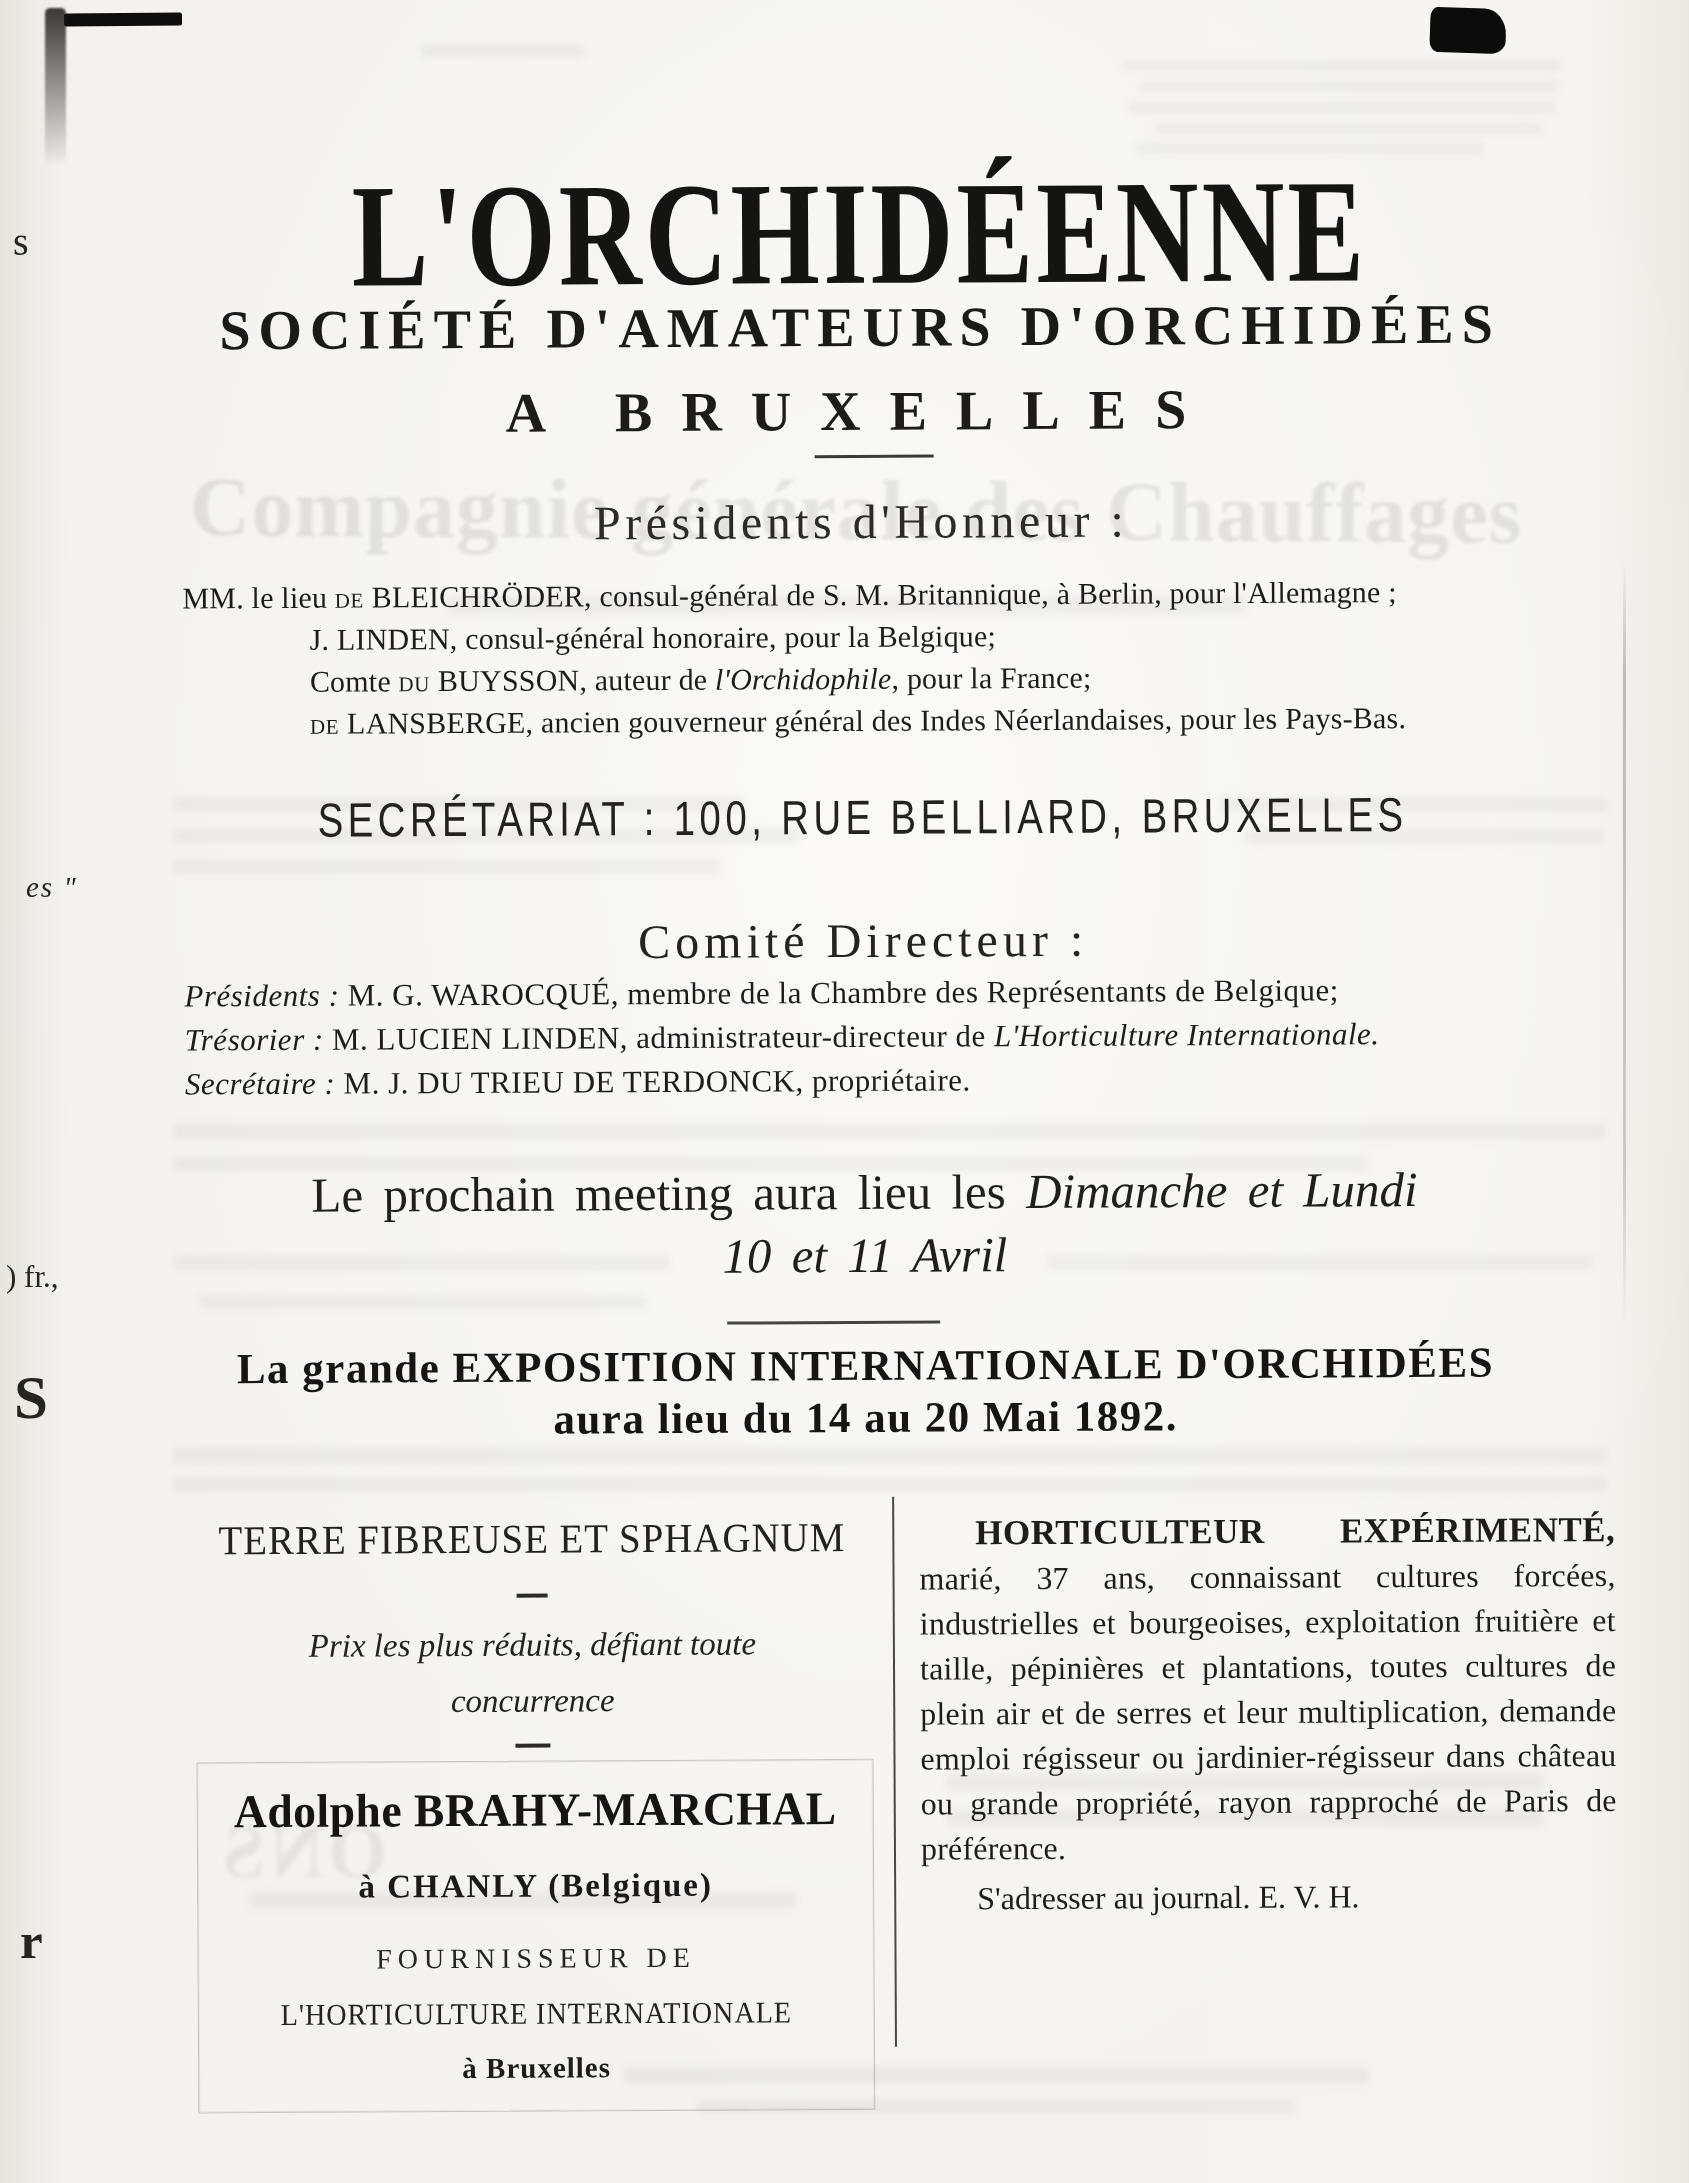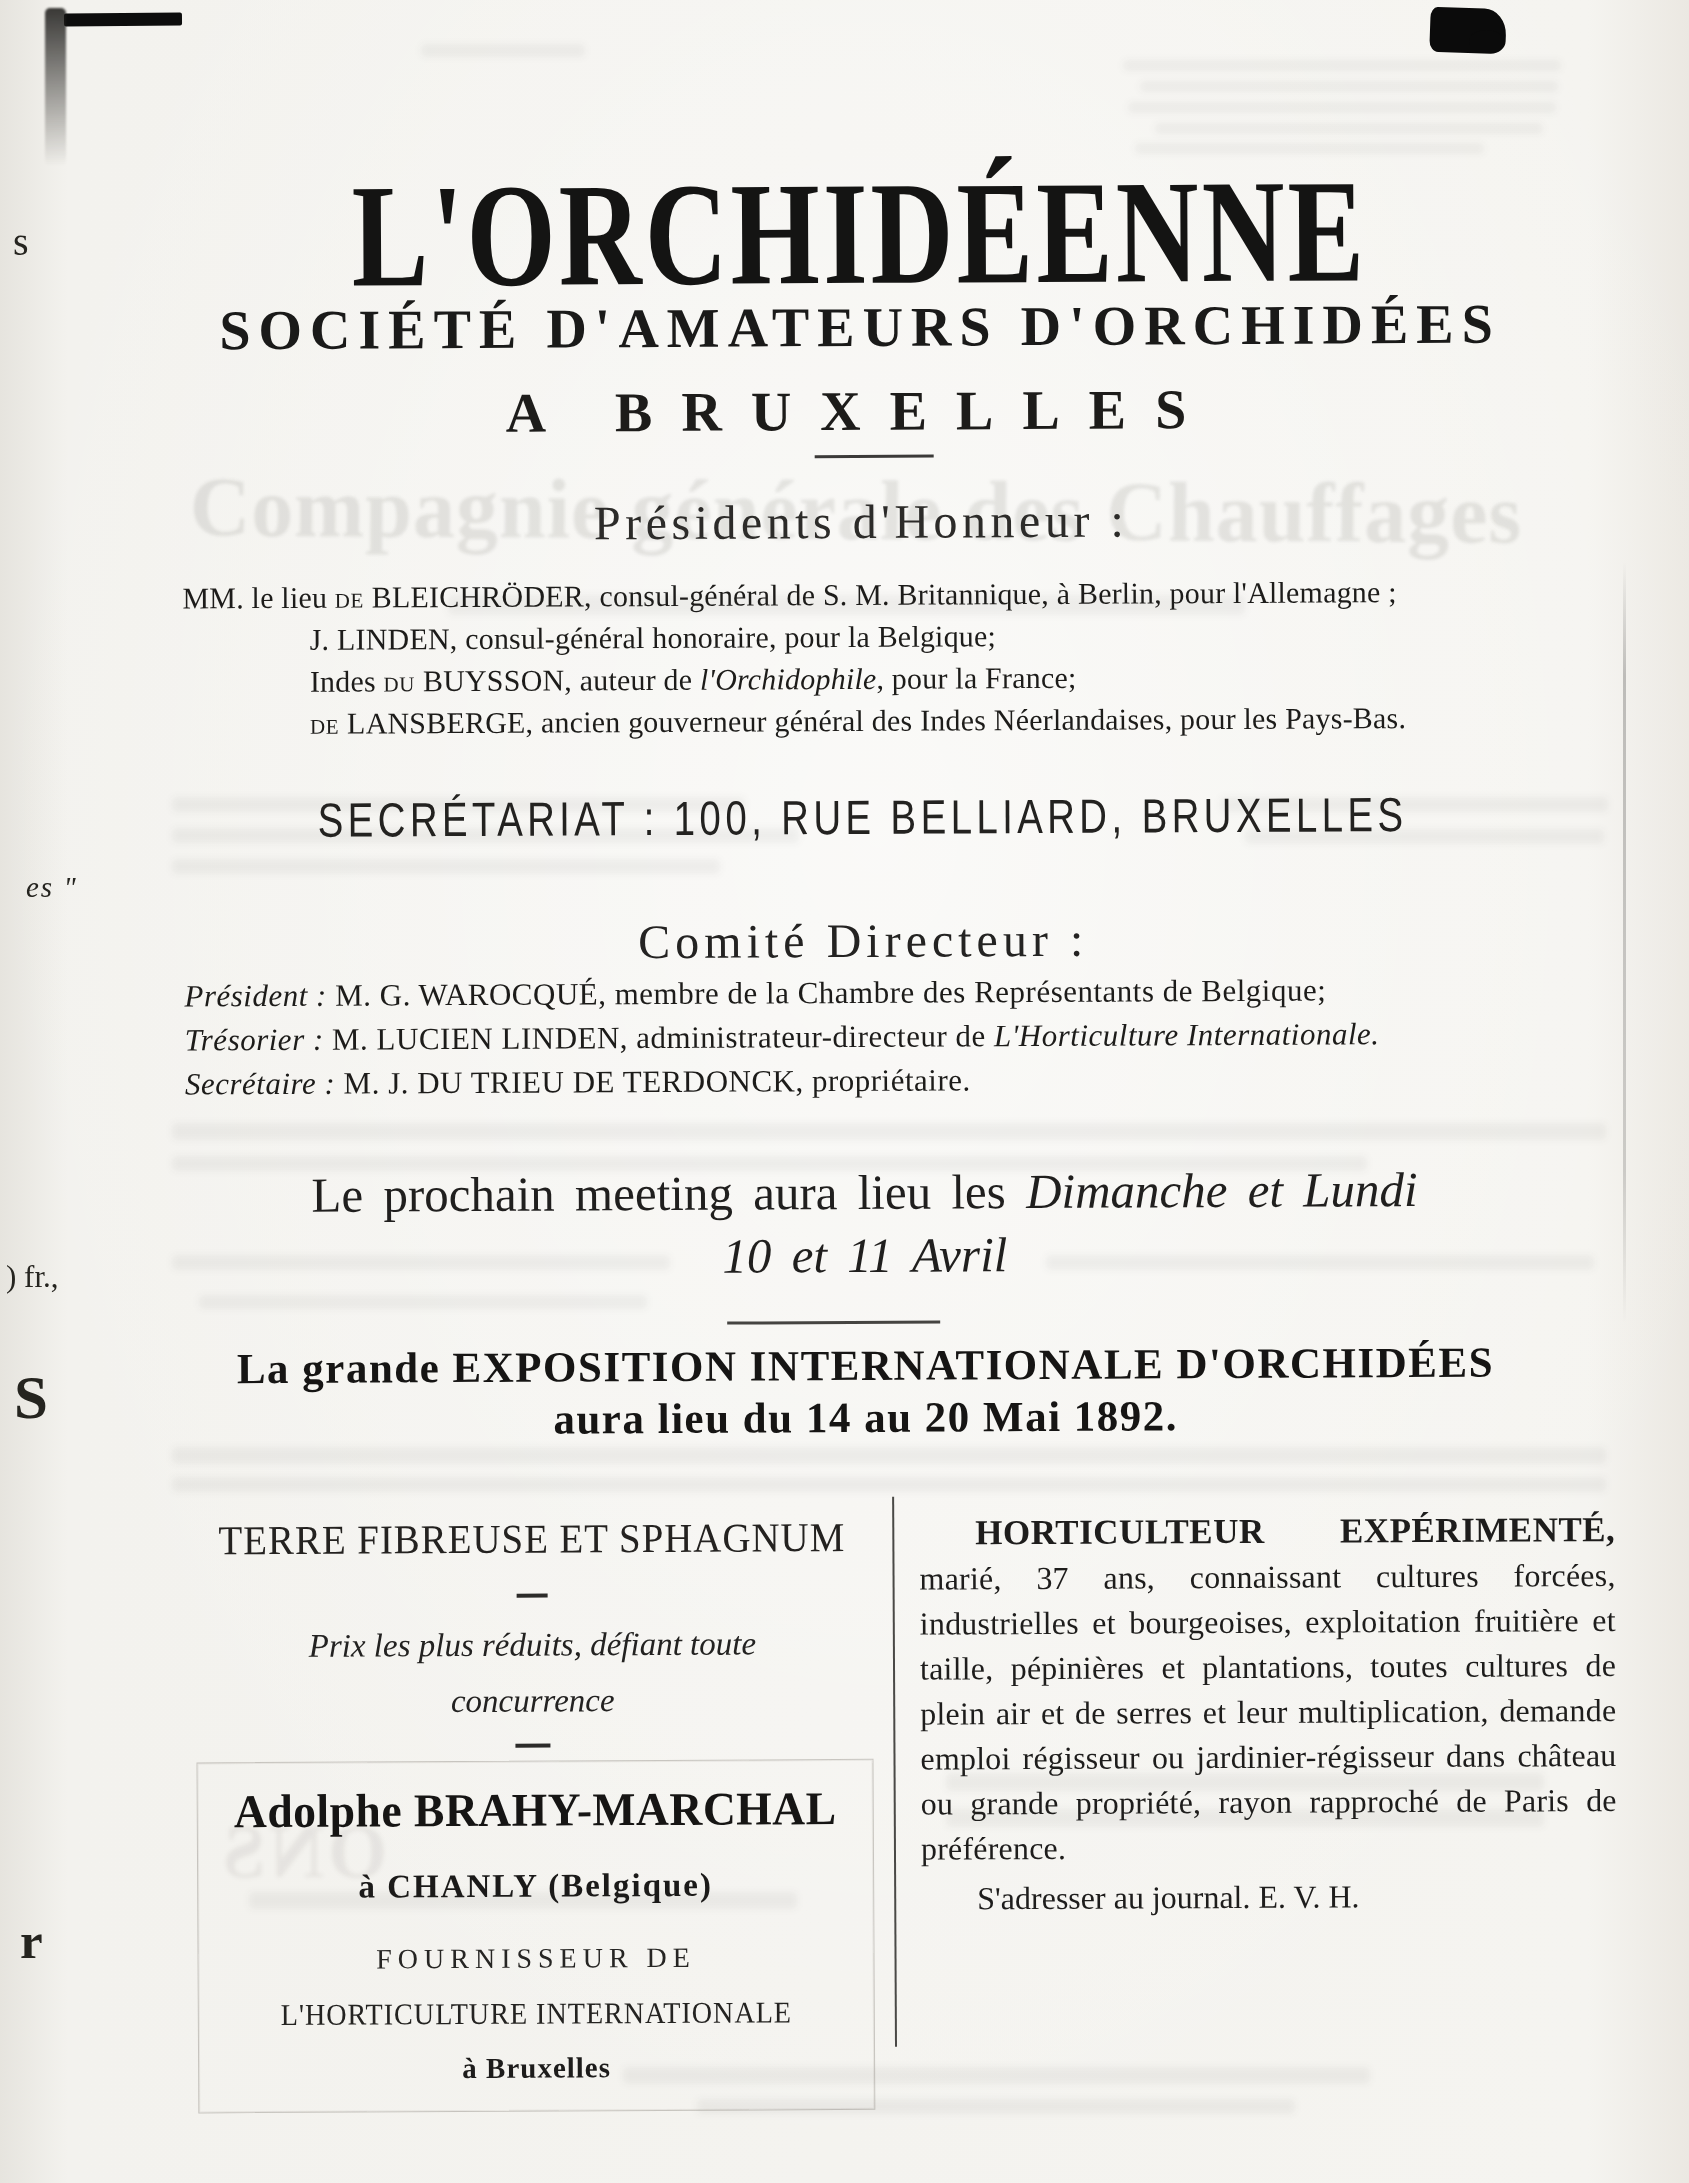--- a/index.html
+++ b/index.html
@@ -126,29 +126,29 @@
 
     <div class="centered masthead-title">L'ORCHIDÉENNE</div>
     <div class="centered masthead-society">SOCIÉTÉ D'AMATEURS D'ORCHIDÉES</div>
     <div class="centered masthead-city">A BRUXELLES</div>
     <div class="rule-a"></div>
 
     <div class="centered honor-heading">Présidents d'Honneur :</div>
     <div class="honor-list">
       <div class="line"><span>MM. le lieu </span><span class="seg-sc">de </span><span>BLEICHRÖDER, consul-général de S. M. Britannique, à Berlin, pour l'Allemagne ;</span></div>
       <div class="line indent"><span>J. LINDEN, consul-général honoraire, pour la Belgique;</span></div>
-      <div class="line indent"><span>Indes </span><span class="seg-sc">du </span><span>BUYSSON, auteur de </span><span class="seg-i">l'Orchidophile</span><span>, pour la France;</span></div>
+      <div class="line indent"><span>Comte </span><span class="seg-sc">du </span><span>BUYSSON, auteur de </span><span class="seg-i">l'Orchidophile</span><span>, pour la France;</span></div>
       <div class="line indent"><span class="seg-sc">de </span><span>LANSBERGE, ancien gouverneur général des Indes Néerlandaises, pour les Pays-Bas.</span></div>
     </div>
 
     <div class="centered secretariat">SECRÉTARIAT : 100, RUE BELLIARD, BRUXELLES</div>
 
     <div class="centered comite-heading">Comité Directeur :</div>
     <div class="comite-list">
-      <div class="line"><span class="seg-i">Président : </span><span>M. G. WAROCQUÉ, membre de la Chambre des Représentants de Belgique;</span></div>
+      <div class="line"><span class="seg-i">Présidents : </span><span>M. G. WAROCQUÉ, membre de la Chambre des Représentants de Belgique;</span></div>
       <div class="line"><span class="seg-i">Trésorier : </span><span>M. LUCIEN LINDEN, administrateur-directeur de </span><span class="seg-i">L'Horticulture Internationale.</span></div>
       <div class="line"><span class="seg-i">Secrétaire : </span><span>M. J. DU TRIEU DE TERDONCK, propriétaire.</span></div>
     </div>
 
     <div class="centered meeting">
       <div><span>Le prochain meeting aura lieu les </span><span class="seg-i">Dimanche et Lundi</span></div>
       <div><span class="seg-i">10 et 11 Avril</span></div>
     </div>
     <div class="rule-b"></div>
 

